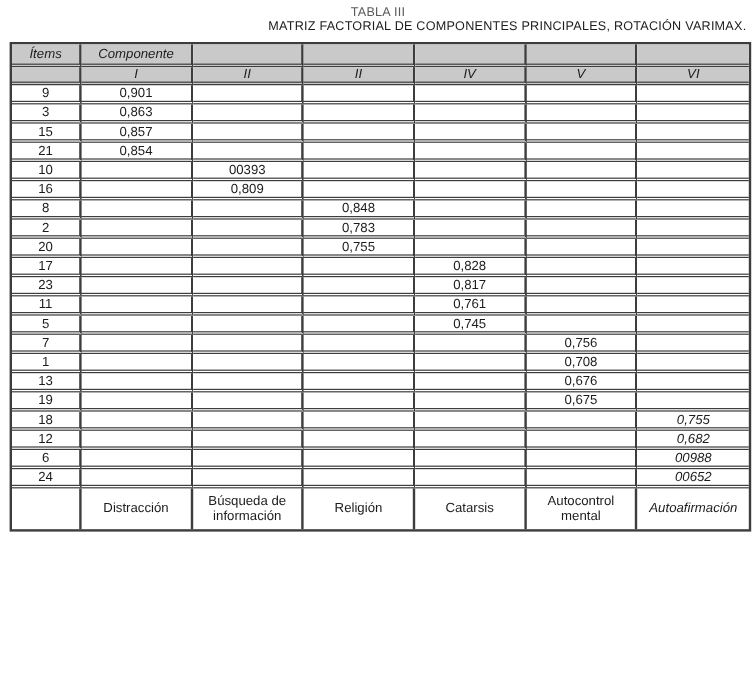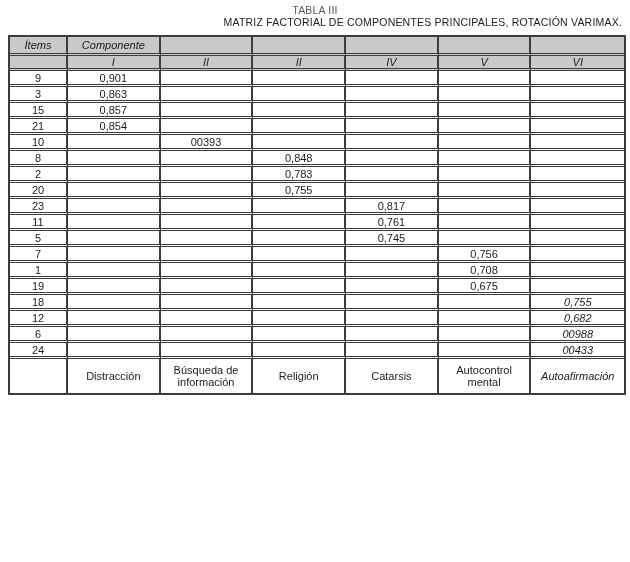--- a/index.html
+++ b/index.html
@@ -133,20 +133,29 @@
         <tr>
           <td>10</td>
           <td></td>
           <td>00393</td>
           <td></td>
           <td></td>
           <td></td>
           <td></td>
         </tr>
         <tr>
+          <td>16</td>
+          <td></td>
+          <td>0,809</td>
+          <td></td>
+          <td></td>
+          <td></td>
+          <td></td>
+        </tr>
+        <tr>
           <td>8</td>
           <td></td>
           <td></td>
           <td>0,848</td>
           <td></td>
           <td></td>
           <td></td>
         </tr>
         <tr>
           <td>2</td>
@@ -160,20 +169,29 @@
         <tr>
           <td>20</td>
           <td></td>
           <td></td>
           <td>0,755</td>
           <td></td>
           <td></td>
           <td></td>
         </tr>
         <tr>
+          <td>17</td>
+          <td></td>
+          <td></td>
+          <td></td>
+          <td>0,828</td>
+          <td></td>
+          <td></td>
+        </tr>
+        <tr>
           <td>23</td>
           <td></td>
           <td></td>
           <td></td>
           <td>0,817</td>
           <td></td>
           <td></td>
         </tr>
         <tr>
           <td>11</td>
@@ -205,20 +223,29 @@
         <tr>
           <td>1</td>
           <td></td>
           <td></td>
           <td></td>
           <td></td>
           <td>0,708</td>
           <td></td>
         </tr>
         <tr>
+          <td>13</td>
+          <td></td>
+          <td></td>
+          <td></td>
+          <td></td>
+          <td>0,676</td>
+          <td></td>
+        </tr>
+        <tr>
           <td>19</td>
           <td></td>
           <td></td>
           <td></td>
           <td></td>
           <td>0,675</td>
           <td></td>
         </tr>
         <tr>
           <td>18</td>
@@ -247,21 +274,21 @@
           <td></td>
           <td>00988</td>
         </tr>
         <tr>
           <td>24</td>
           <td></td>
           <td></td>
           <td></td>
           <td></td>
           <td></td>
-          <td>00433</td>
+          <td>00652</td>
         </tr>
       </tbody>
     <tfoot>
       <tr>
         <td></td>
         <td>Distracción</td>
         <td>Búsqueda de información</td>
         <td>Religión</td>
         <td>Catarsis</td>
         <td>Autocontrol mental</td>

